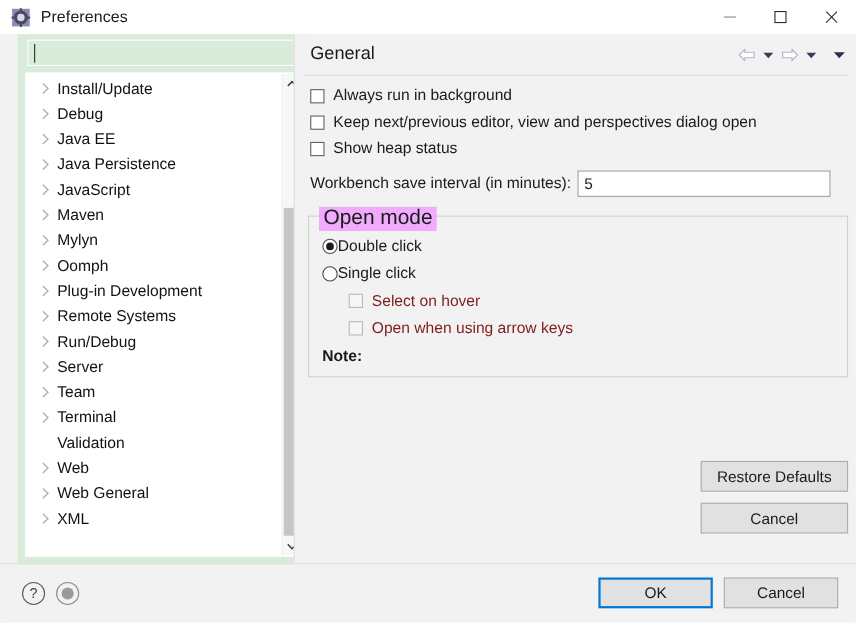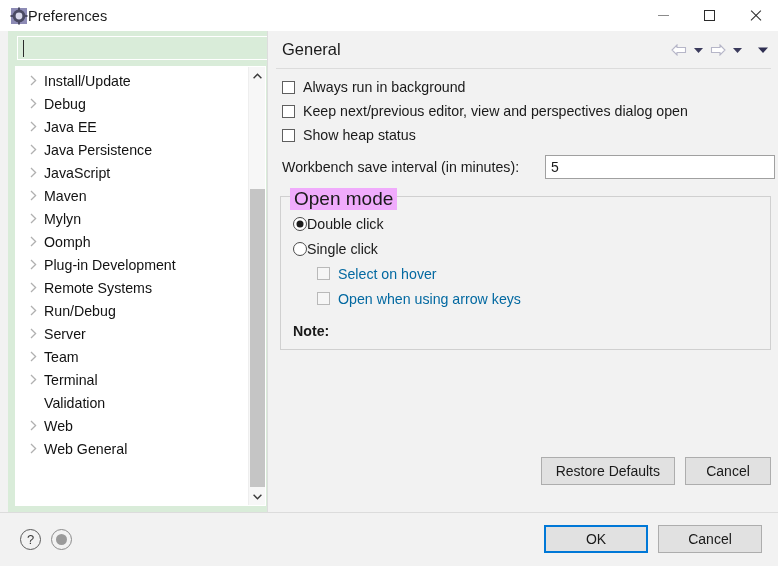--- a/index.html
+++ b/index.html
@@ -22,20 +22,21 @@
     position: absolute; left: 0; top: 0;
     width: 778px; height: 31px;
     background: #ffffff;
     display: flex; align-items: center;
   }
   #title-icon {
     margin-left: 10px; width: 18px; height: 18px;
     position: relative; flex: none;
   }
   #title-text {
+    margin-left: 9px;
     font-size: 14.5px;
     color: #1b1b1b;
     letter-spacing: .1px;
   }
   #win-controls {
     position: absolute; right: 0; top: 0;
     height: 31px; display: flex;
   }
   .win-btn {
     width: 46px; height: 31px;
@@ -54,21 +55,21 @@
 
   
   #content {
     position: absolute; left: 0; top: 31px;
     width: 778px; height: 481px;
     background: #f2f2f2;
   }
 
   
   #left-pane {
-    position: absolute; left: 8px; top: 0;
+    position: absolute; left: 16px; top: 0;
     width: 266px; height: 481px;
     background: #d9ecd9;
     padding: 5px 6px 6px 6px;
   }
   #filter-box {
     width: 254px; height: 24px;
     background: #d9ecd9;
     border: 1px solid #ffffff;
     position: relative;
     margin-left: 3px;
@@ -175,27 +176,26 @@
     flex: none;
   }
   .cbox.disabled {
     border-color: #b9b9b9; background: #f6f6f6;
   }
   .cb-label {
     margin-left: 8px;
     font-size: 14.2px; color: #1a1a1a;
     white-space: nowrap;
   }
-  .cb-label.disabled { color: #0369a1; }
+  .cb-label.disabled { color: #7f1d1d; }
 
   #interval-row {
     display: flex; align-items: center;
     margin-left: 14px; margin-top: 7px;
     height: 26px;
-    gap: 20px;
   }
   #interval-label { font-size: 14.2px; color: #1a1a1a; }
   #interval-input {
     margin-left: 6px;
     width: 230px; height: 24px;
     background: #ffffff;
     border: 1px solid #a0a0a0;
     font-family: "Liberation Sans", sans-serif;
     font-size: 14px; color: #1a1a1a;
     padding: 0 5px;
@@ -233,30 +233,30 @@
   }
   .radio-label {
     font-size: 14.2px; color: #1a1a1a;
   }
   .sub-cb-row {
     display: flex; align-items: center;
     height: 25px; margin-left: 26px;
   }
   #note-row {
     display: flex; align-items: baseline;
-    margin-left: 2px; margin-top: 12px;
+    margin-left: 2px; margin-top: 5px;
     font-size: 14.2px; color: #1a1a1a;
   }
   #note-label { font-weight: bold; }
   #note-text { margin-left: 5px; }
 
   
   #page-actions {
     position: absolute; right: 8px; bottom: 10px;
-    display: flex; gap: 10px;
+    display: flex; gap: 10px; flex-direction: column;
   }
   .btn {
     height: 28px;
     min-width: 86px;
     padding: 0 14px;
     background: #e1e1e1;
     border: 1px solid #adadad;
     font-family: "Liberation Sans", sans-serif;
     font-size: 14px; color: #1a1a1a;
     display: flex; align-items: center; justify-content: center;
@@ -471,20 +471,28 @@
               <span class="tree-label">Web</span>
             </div>
             <div class="tree-item">
               <span class="tw">
                 <svg width="7" height="11" viewBox="0 0 7 11">
                   <path d="M1 1 L5.6 5.5 L1 10" stroke="#b0b0b0" stroke-width="1.3" fill="none"></path>
                 </svg>
               </span>
               <span class="tree-label">Web General</span>
             </div>
+            <div class="tree-item">
+              <span class="tw">
+                <svg width="7" height="11" viewBox="0 0 7 11">
+                  <path d="M1 1 L5.6 5.5 L1 10" stroke="#b0b0b0" stroke-width="1.3" fill="none"></path>
+                </svg>
+              </span>
+              <span class="tree-label">XML</span>
+            </div>
           </div>
 
         <div id="tree-sb">
           <div class="sb-arrow" id="tree-sb-up">
             <svg width="9" height="6" viewBox="0 0 9 6">
                 <path d="M0.6 5.2 L4.5 1.2 L8.4 5.2" stroke="#3a3a3a" stroke-width="1.4" fill="none"></path>
               </svg>
           </div>
           <div id="tree-thumb"></div>
           <div class="sb-arrow" id="tree-sb-down">

